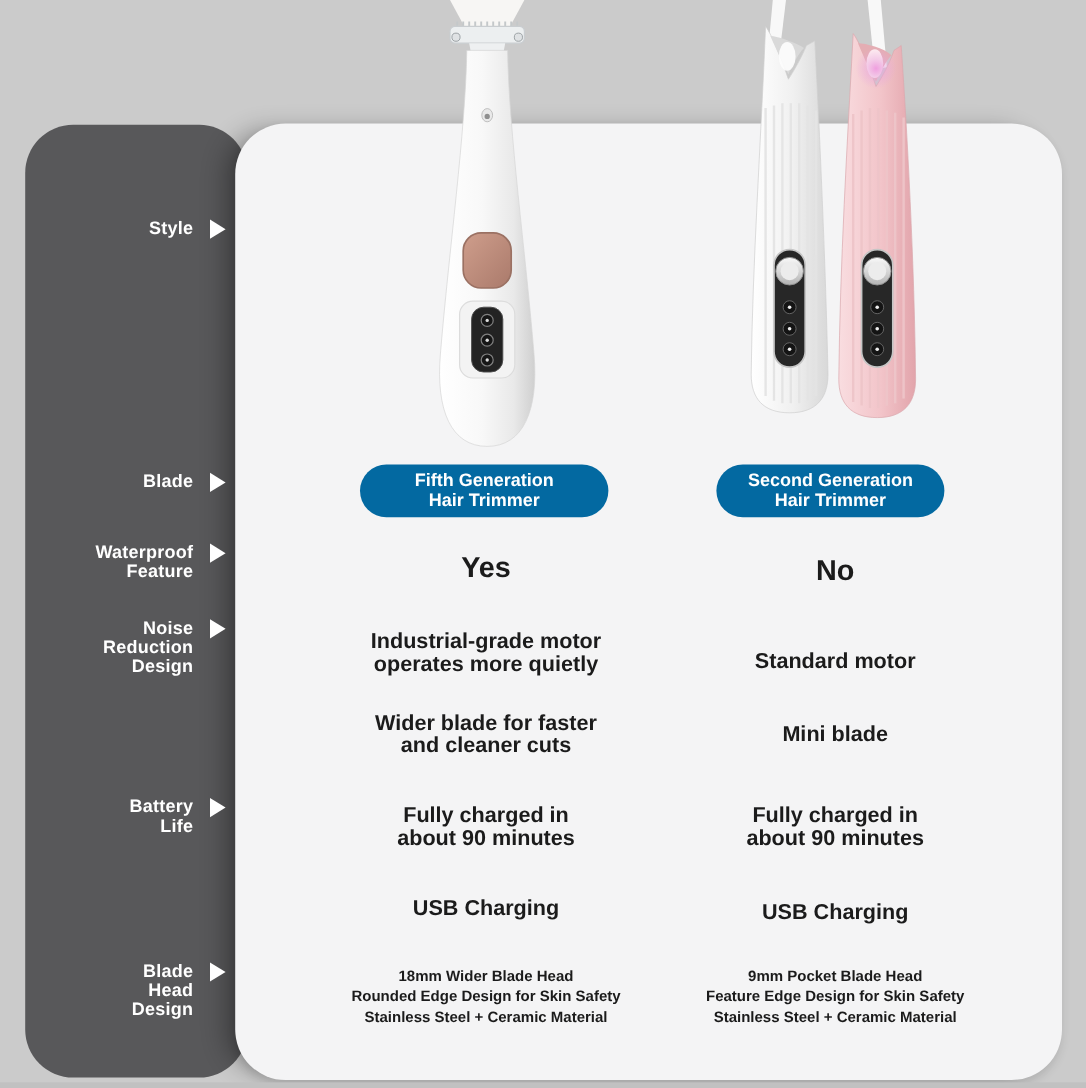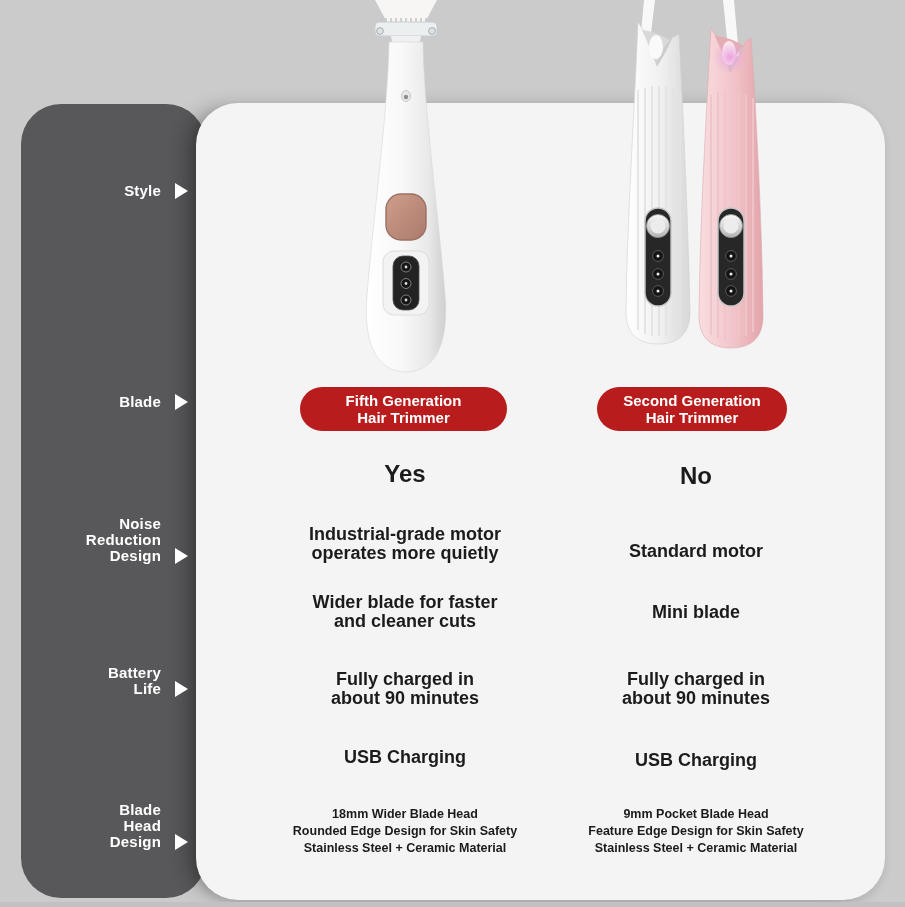--- a/index.html
+++ b/index.html
@@ -6,28 +6,28 @@
   body{font-family:"Liberation Sans","DejaVu Sans",sans-serif;}
   .stage{position:relative;width:905px;height:907px;background:#cbcbcb;overflow:hidden;}
 
   .sidebar{position:absolute;left:21px;top:104px;width:185px;height:794px;
            background:#58585a;border-radius:40px;}
   .card{position:absolute;left:196px;top:103px;width:689px;height:797px;
         background:#f4f4f5;border-radius:42px;
         box-shadow:-14px 0 20px -6px rgba(0,0,0,0.30), 0 4px 8px rgba(0,0,0,0.10);}
   .bottom-strip{position:absolute;left:0;top:902px;width:905px;height:5px;background:#c1c1c1;}
 
-  .side-row{position:absolute;left:26px;width:162px;display:flex;align-items:flex-end;
+  .side-row{position:absolute;left:26px;width:162px;display:flex;align-items:flex-start;
             justify-content:flex-end;transform:translateY(-50%);z-index:3;}
   .side-label{color:#ffffff;font-weight:bold;font-size:15px;line-height:16px;
               text-align:right;white-space:pre-line;letter-spacing:.2px;}
   .tri{width:0;height:0;border-top:8px solid transparent;border-bottom:8px solid transparent;
        border-left:13px solid #ffffff;margin-left:14px;flex:0 0 auto;}
 
-  .pill{position:absolute;height:44px;background:#b91c1c;border-radius:22px;color:#ffffff;
+  .pill{position:absolute;height:44px;background:#0369a1;border-radius:22px;color:#ffffff;
         display:flex;align-items:center;justify-content:center;text-align:center;
         font-weight:bold;font-size:15px;line-height:17.5px;white-space:pre-line;z-index:4;}
   .pill-left{left:300px;top:387px;width:207px;}
   .pill-right{left:597px;top:387px;width:190px;}
 
   .cell{position:absolute;text-align:center;color:#1b1b1b;font-weight:bold;
         white-space:pre-line;transform:translateY(-50%);z-index:4;}
   .col-l{left:275px;width:260px;}
   .col-r{left:566px;width:260px;}
   .v-yn{font-size:24px;}
@@ -45,20 +45,25 @@
 
   <div class="sidebar"></div>
   <div class="card"></div>
 
   <div class="side-row" style="top:191px">
     <span class="side-label">Style</span>
     <span class="tri"></span>
   </div>
   <div class="side-row" style="top:402px">
     <span class="side-label">Blade</span>
+    <span class="tri"></span>
+  </div>
+  <div class="side-row" style="top:469px">
+    <span class="side-label">Waterproof
+Feature</span>
     <span class="tri"></span>
   </div>
   <div class="side-row" style="top:540px">
     <span class="side-label">Noise
 Reduction
 Design</span>
     <span class="tri"></span>
   </div>
   <div class="side-row" style="top:681px">
     <span class="side-label">Battery

